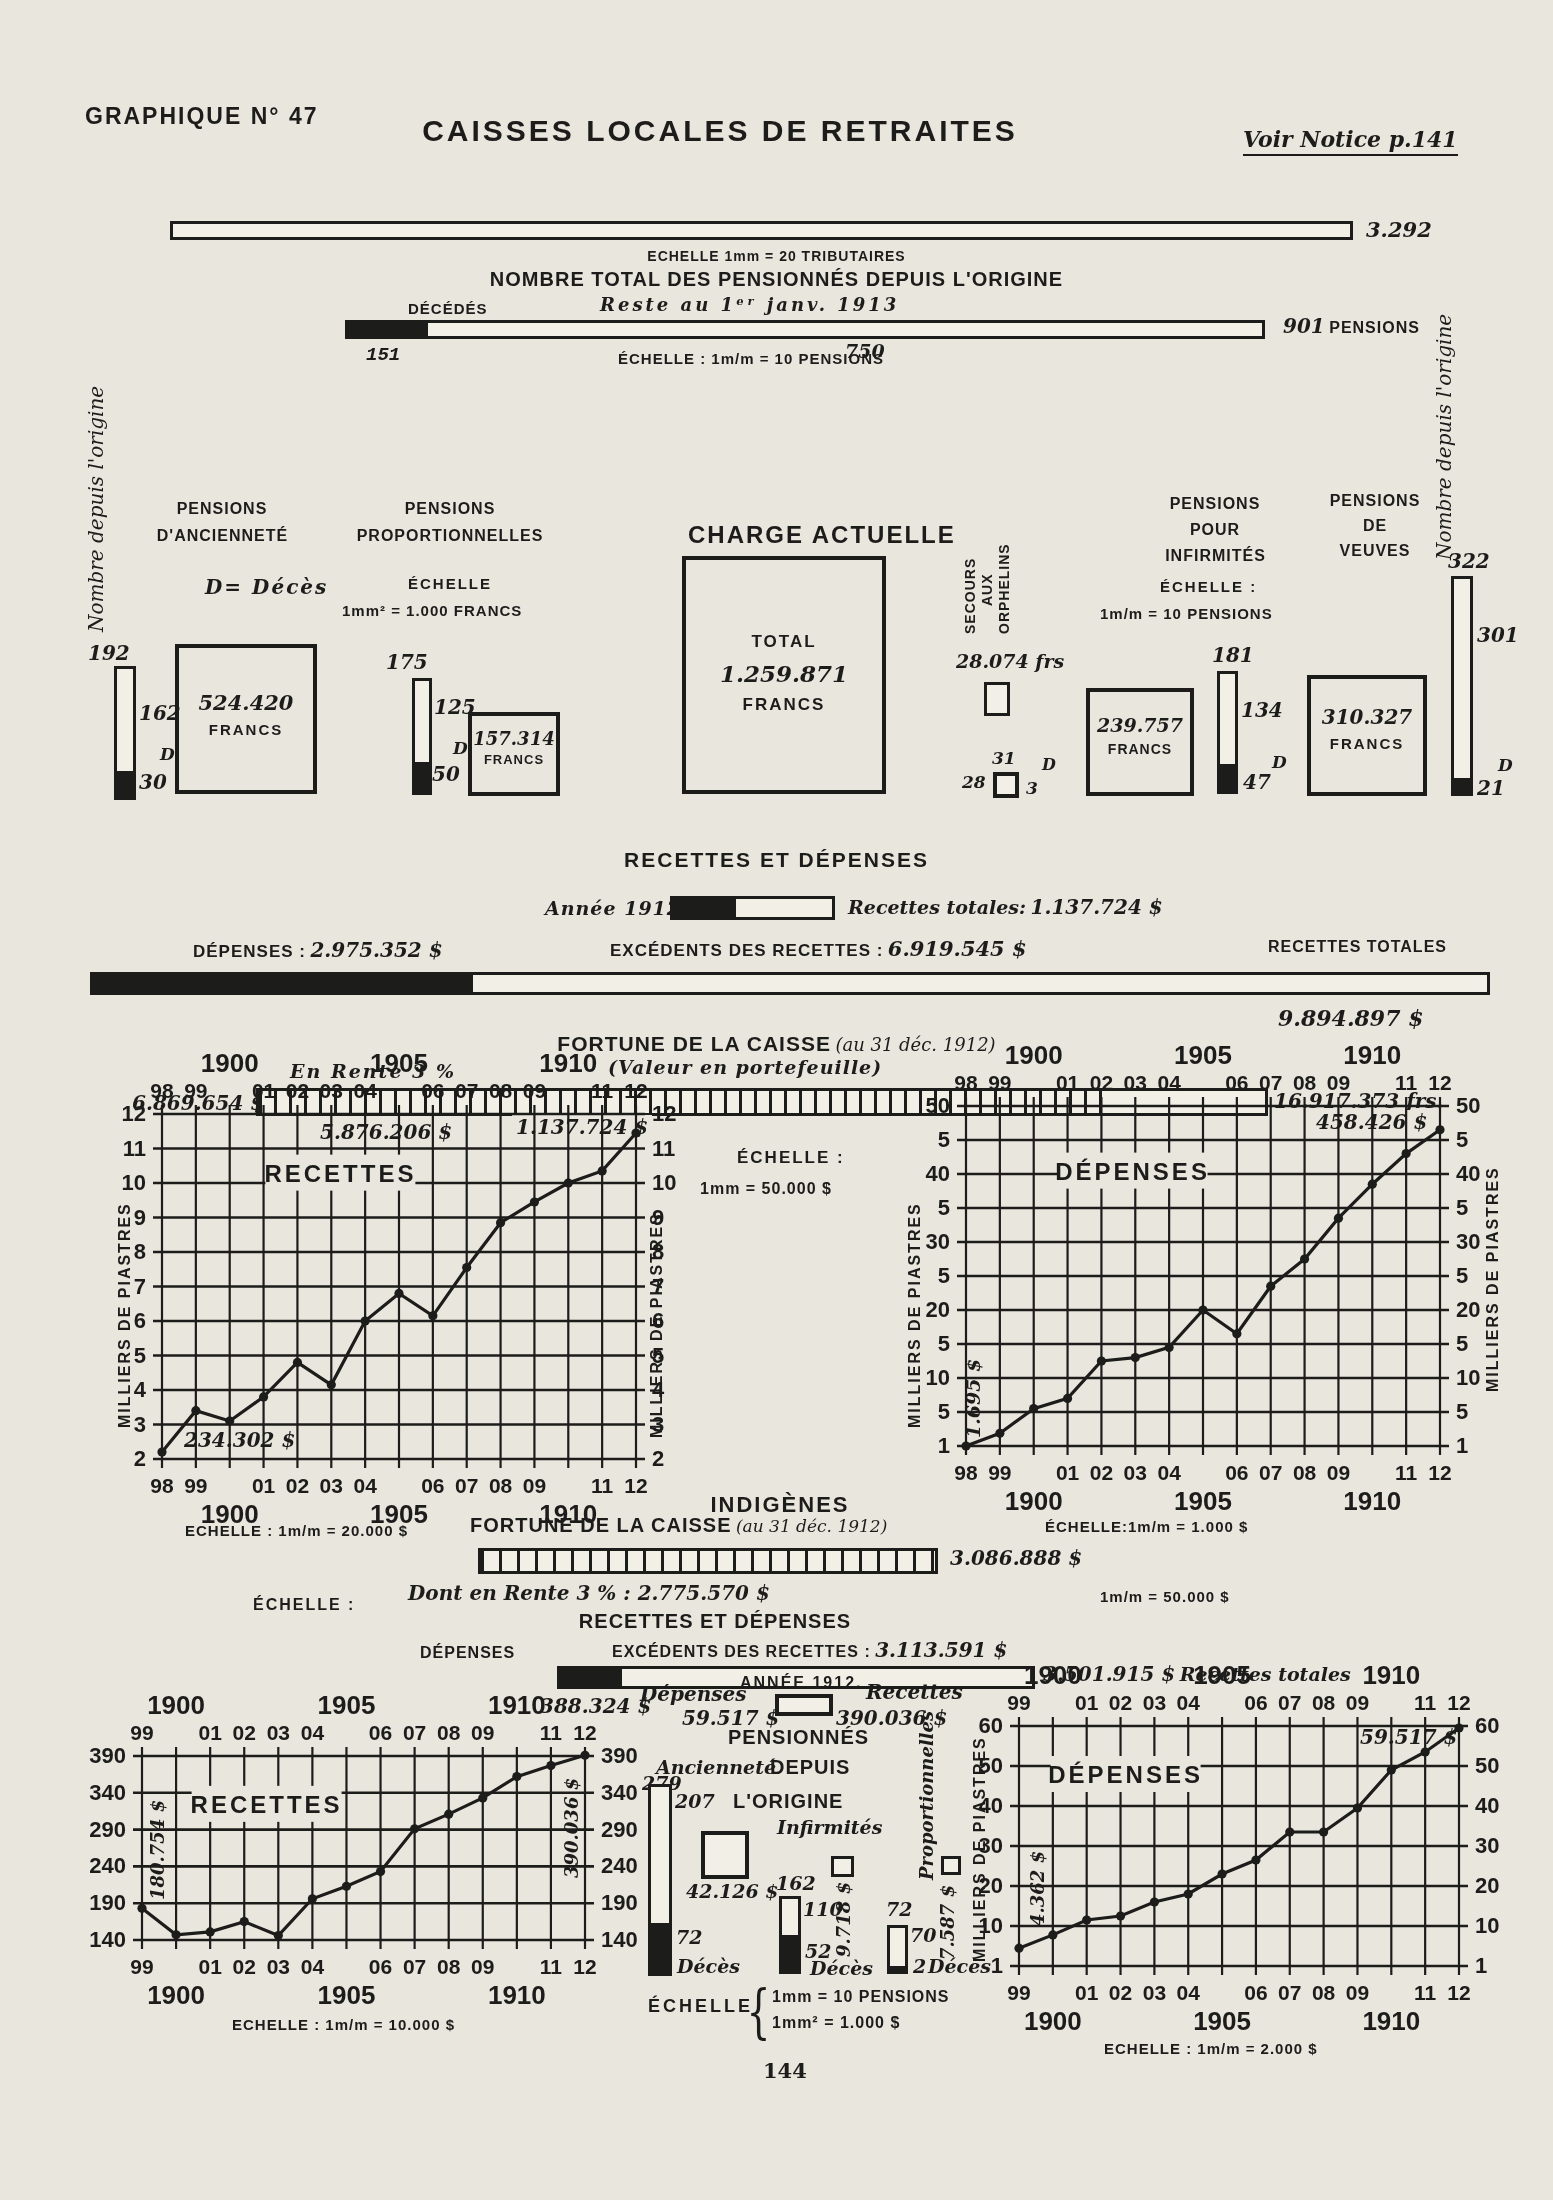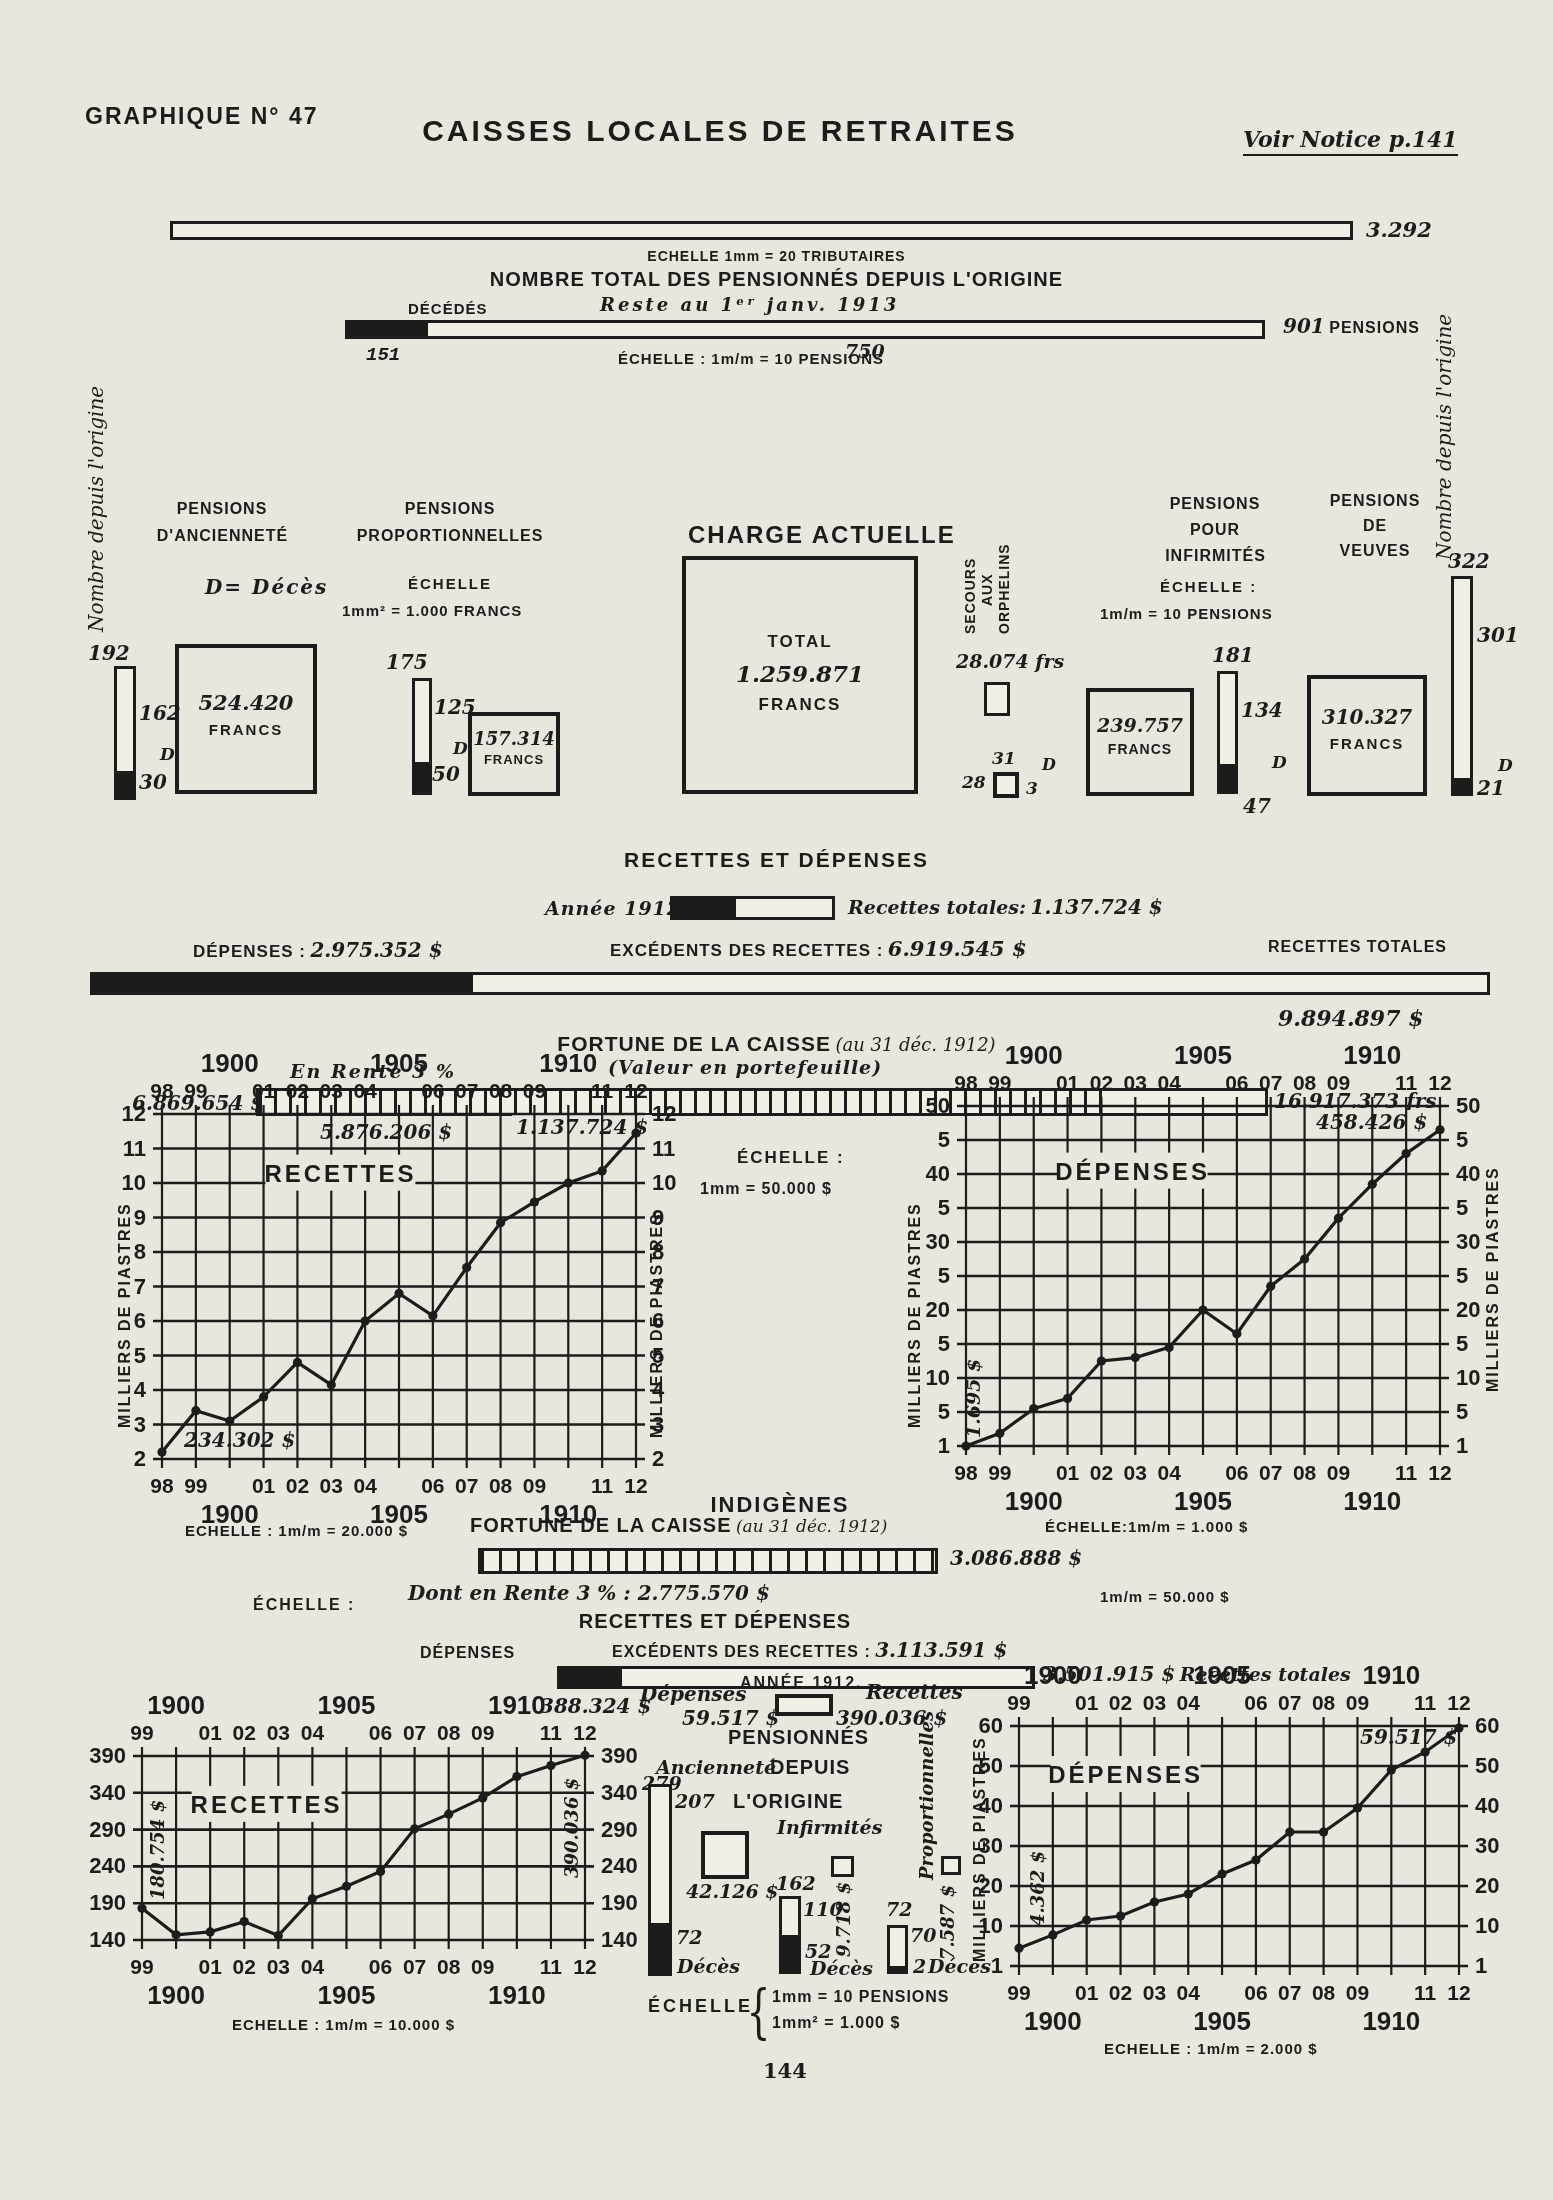--- a/index.html
+++ b/index.html
@@ -77,21 +77,21 @@
   <div class="abs itb" style="left:386px;top:650px;font-size:20px;">175</div>
   <div class="abs itb" style="left:434px;top:695px;font-size:20px;">125</div>
   <div class="abs itb" style="left:453px;top:738px;font-size:17px;">D</div>
   <div class="abs itb" style="left:432px;top:762px;font-size:20px;">50</div>
   <div class="box" style="left:468px;top:712px;width:92px;height:84px;">
     <div class="itb" style="margin-top:12px;font-size:18px;">157.314</div>
     <div class="b" style="margin-top:3px;font-size:13px;letter-spacing:1px;">FRANCS</div>
   </div>
 
   <div class="abs b" style="left:688px;top:521px;font-size:24px;letter-spacing:2px;text-align:right;">CHARGE ACTUELLE</div>
-  <div class="box" style="left:682px;top:556px;width:236px;height:238px;">
+  <div class="box" style="left:682px;top:556px;width:204px;height:238px;">
     <div class="b" style="margin-top:72px;font-size:17px;letter-spacing:2px;">TOTAL</div>
     <div class="itb" style="margin-top:8px;font-size:23px;">1.259.871</div>
     <div class="b" style="margin-top:8px;font-size:17px;letter-spacing:2px;">FRANCS</div>
   </div>
 
   <div class="abs rot b" style="left:962px;top:634px;font-size:14px;letter-spacing:1px;">
     <div style="line-height:17px;">
       <span>SECOURS</span><br>
       <span style="padding-left:28px;">AUX</span><br>
       <span>ORPHELINS</span>
@@ -113,21 +113,21 @@
   <div class="box" style="left:1086px;top:688px;width:108px;height:108px;">
     <div class="itb" style="margin-top:22px;font-size:19px;">239.757</div>
     <div class="b" style="margin-top:5px;font-size:14px;letter-spacing:1px;">FRANCS</div>
   </div>
   <div class="bar" style="left:1217px;top:671px;width:21px;height:123px;">
     <div class="blk" style="left:0;bottom:0;width:100%;height:27px;"></div>
   </div>
   <div class="abs itb" style="left:1212px;top:643px;font-size:20px;">181</div>
   <div class="abs itb" style="left:1241px;top:698px;font-size:20px;">134</div>
   <div class="abs itb" style="left:1272px;top:752px;font-size:17px;">D</div>
-  <div class="abs itb" style="left:1243px;top:794px;font-size:20px;text-align:center;">47</div>
+  <div class="abs itb" style="left:1243px;top:770px;font-size:20px;text-align:center;">47</div>
 
   <div class="abs b ctr" style="left:1310px;top:492px;width:130px;font-size:16px;letter-spacing:1px;">PENSIONS</div>
   <div class="abs b ctr" style="left:1310px;top:517px;width:130px;font-size:16px;letter-spacing:1px;">DE</div>
   <div class="abs b ctr" style="left:1310px;top:542px;width:130px;font-size:16px;letter-spacing:1px;">VEUVES</div>
   <div class="box" style="left:1307px;top:675px;width:120px;height:121px;">
     <div class="itb" style="margin-top:26px;font-size:20px;">310.327</div>
     <div class="b" style="margin-top:6px;font-size:15px;letter-spacing:2px;">FRANCS</div>
   </div>
   <div class="bar" style="left:1451px;top:576px;width:22px;height:220px;">
     <div class="blk" style="left:0;bottom:0;width:100%;height:15px;"></div>

